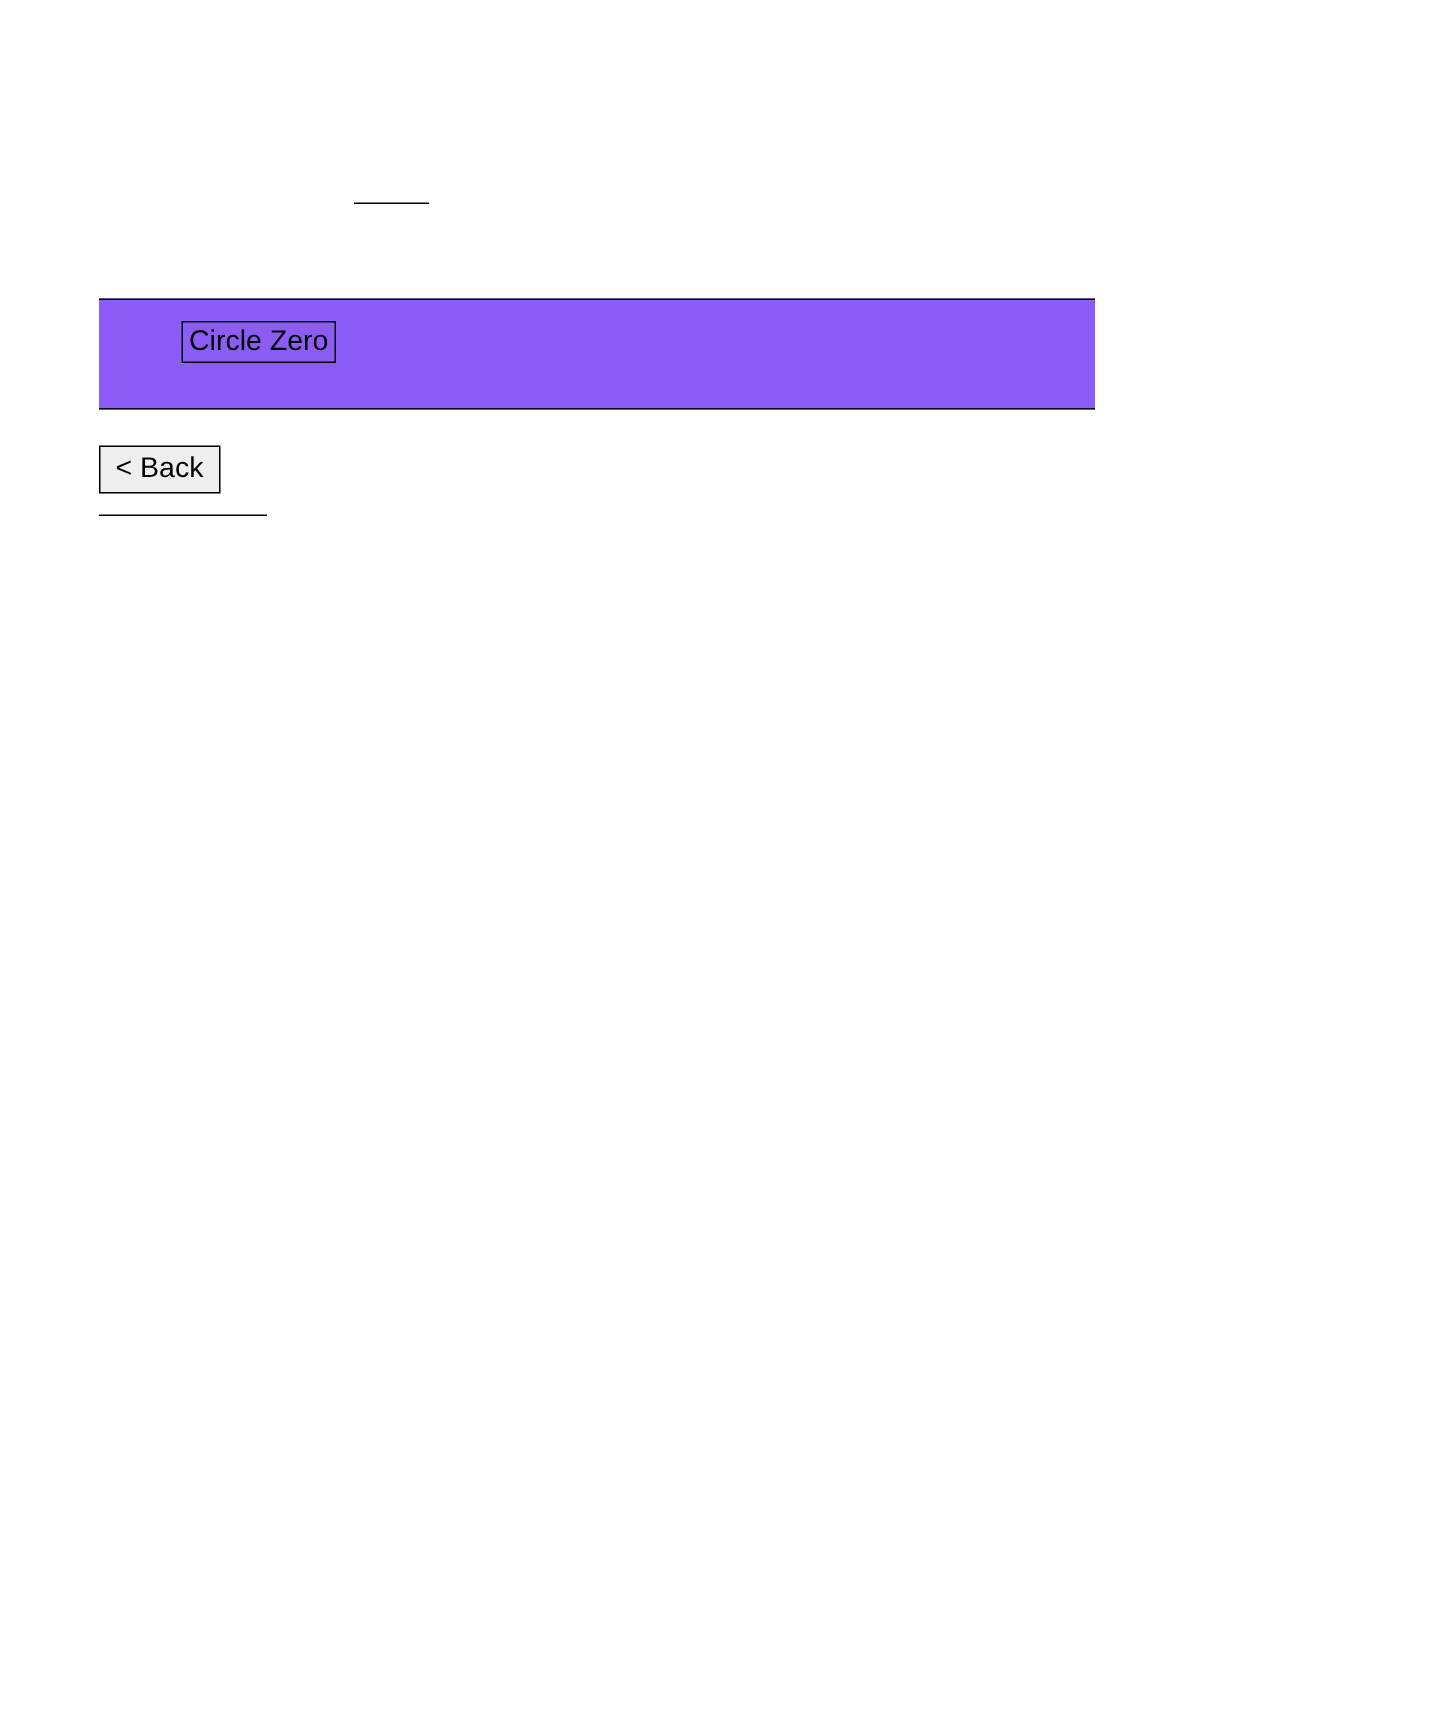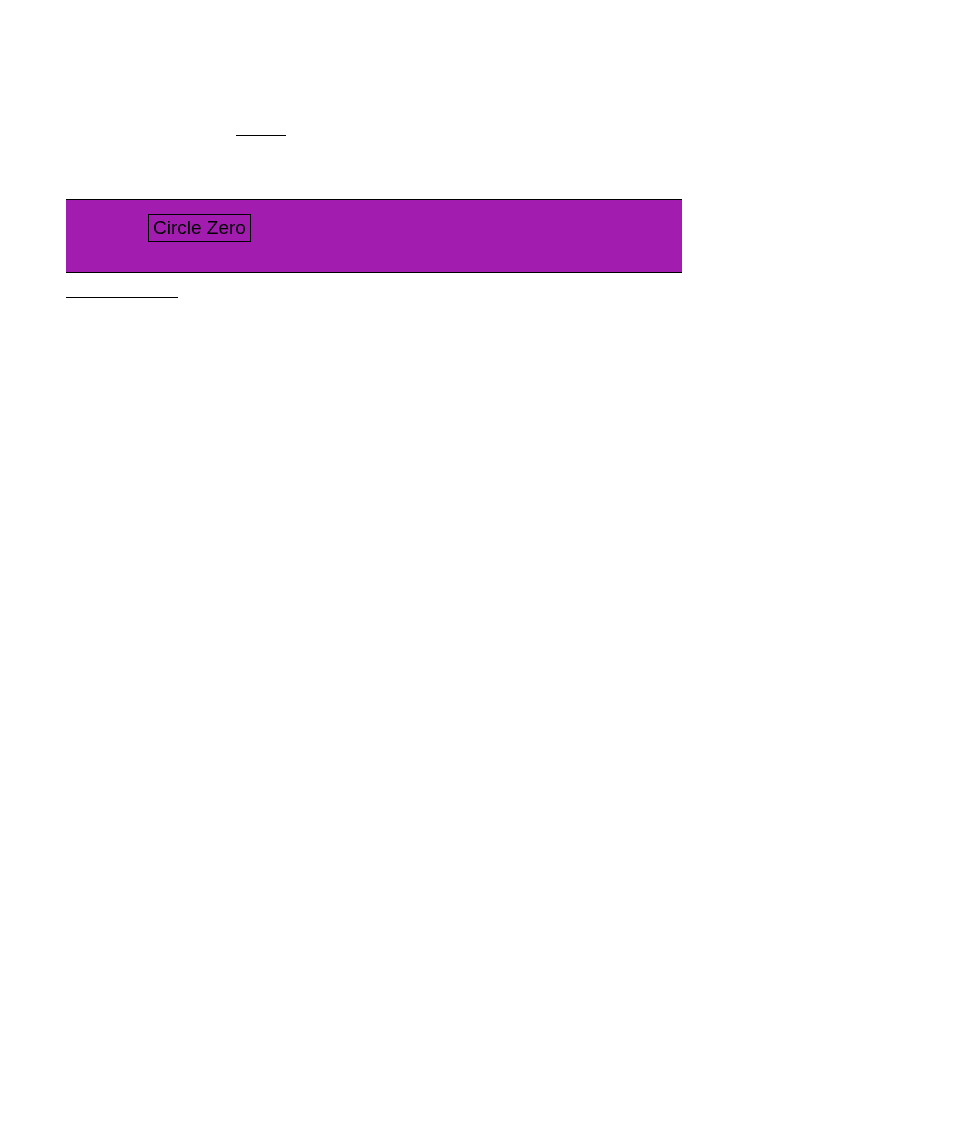--- a/index.html
+++ b/index.html
@@ -23,25 +23,25 @@
       margin-bottom: 58px;
       padding-left: 170px;
     }
     .underline-segment {
       display: inline-block;
       width: 50px;
       border-bottom: 1px solid #000;
       height: 1px;
     }
     .gray-band {
-      background: #a21caf;
+      background: #8b5cf6;
       border-top: 1px solid #000;
       border-bottom: 1px solid #000;
-      width: 616px;
-      padding: 14px 0 30px 82px;
+      width: 664px;
+      padding: 14px 0 30px 55px;
     }
     .circle-zero-box {
       display: inline-block;
       border: 1px solid #000;
       padding: 2px 4px;
       font-size: 19px;
       background: transparent;
     }
     .buttons-area {
       margin-top: 24px;
@@ -68,15 +68,18 @@
 <div class="container">
   <div class="underline-row">
     <span class="underline-segment"></span>
   </div>
 
   <div class="gray-band">
     <span class="circle-zero-box">Circle Zero</span>
   </div>
 
   <div class="buttons-area">
+    <div>
+      <button class="btn">&lt; Back</button>
+    </div>
     <div class="short-underline"></div>
   </div>
 </div>
 
 </body></html>

